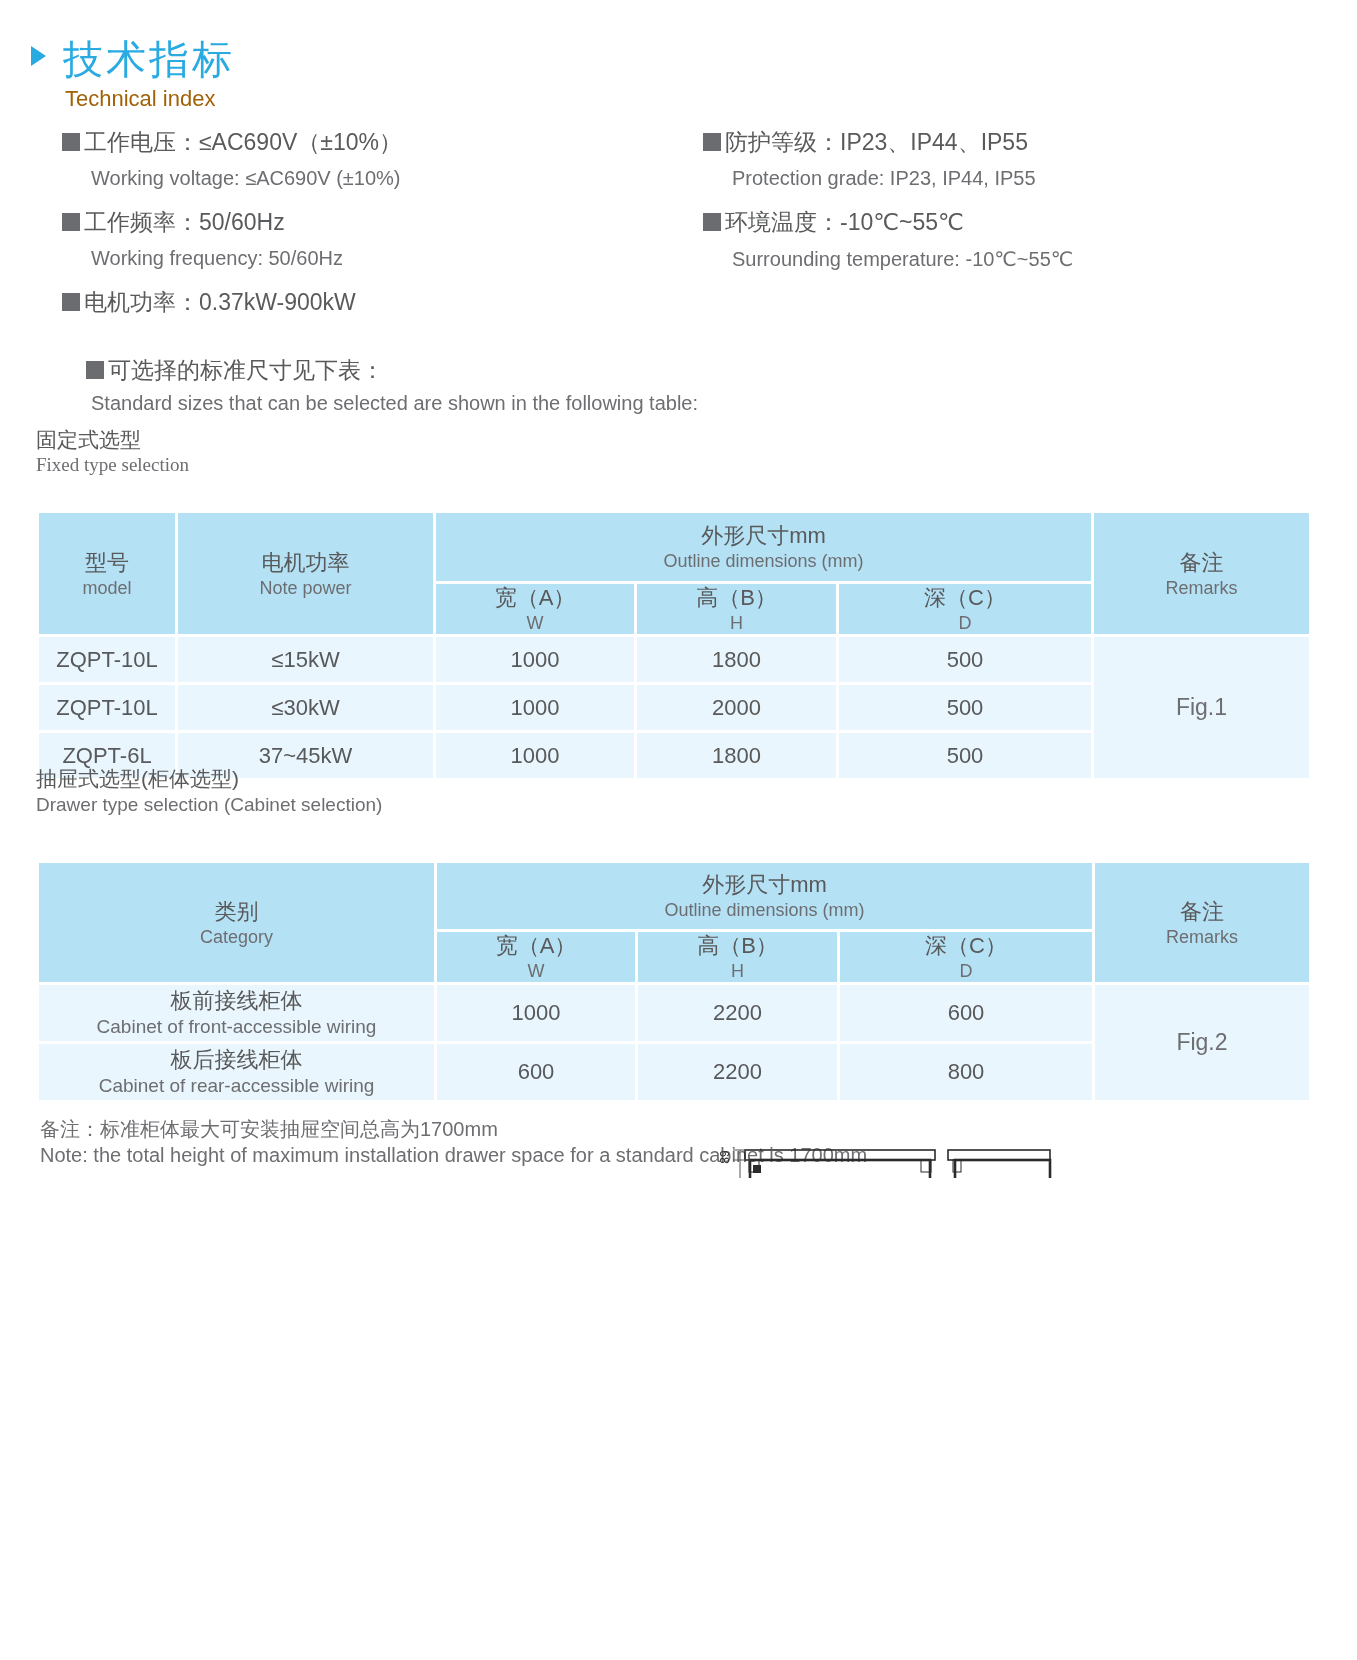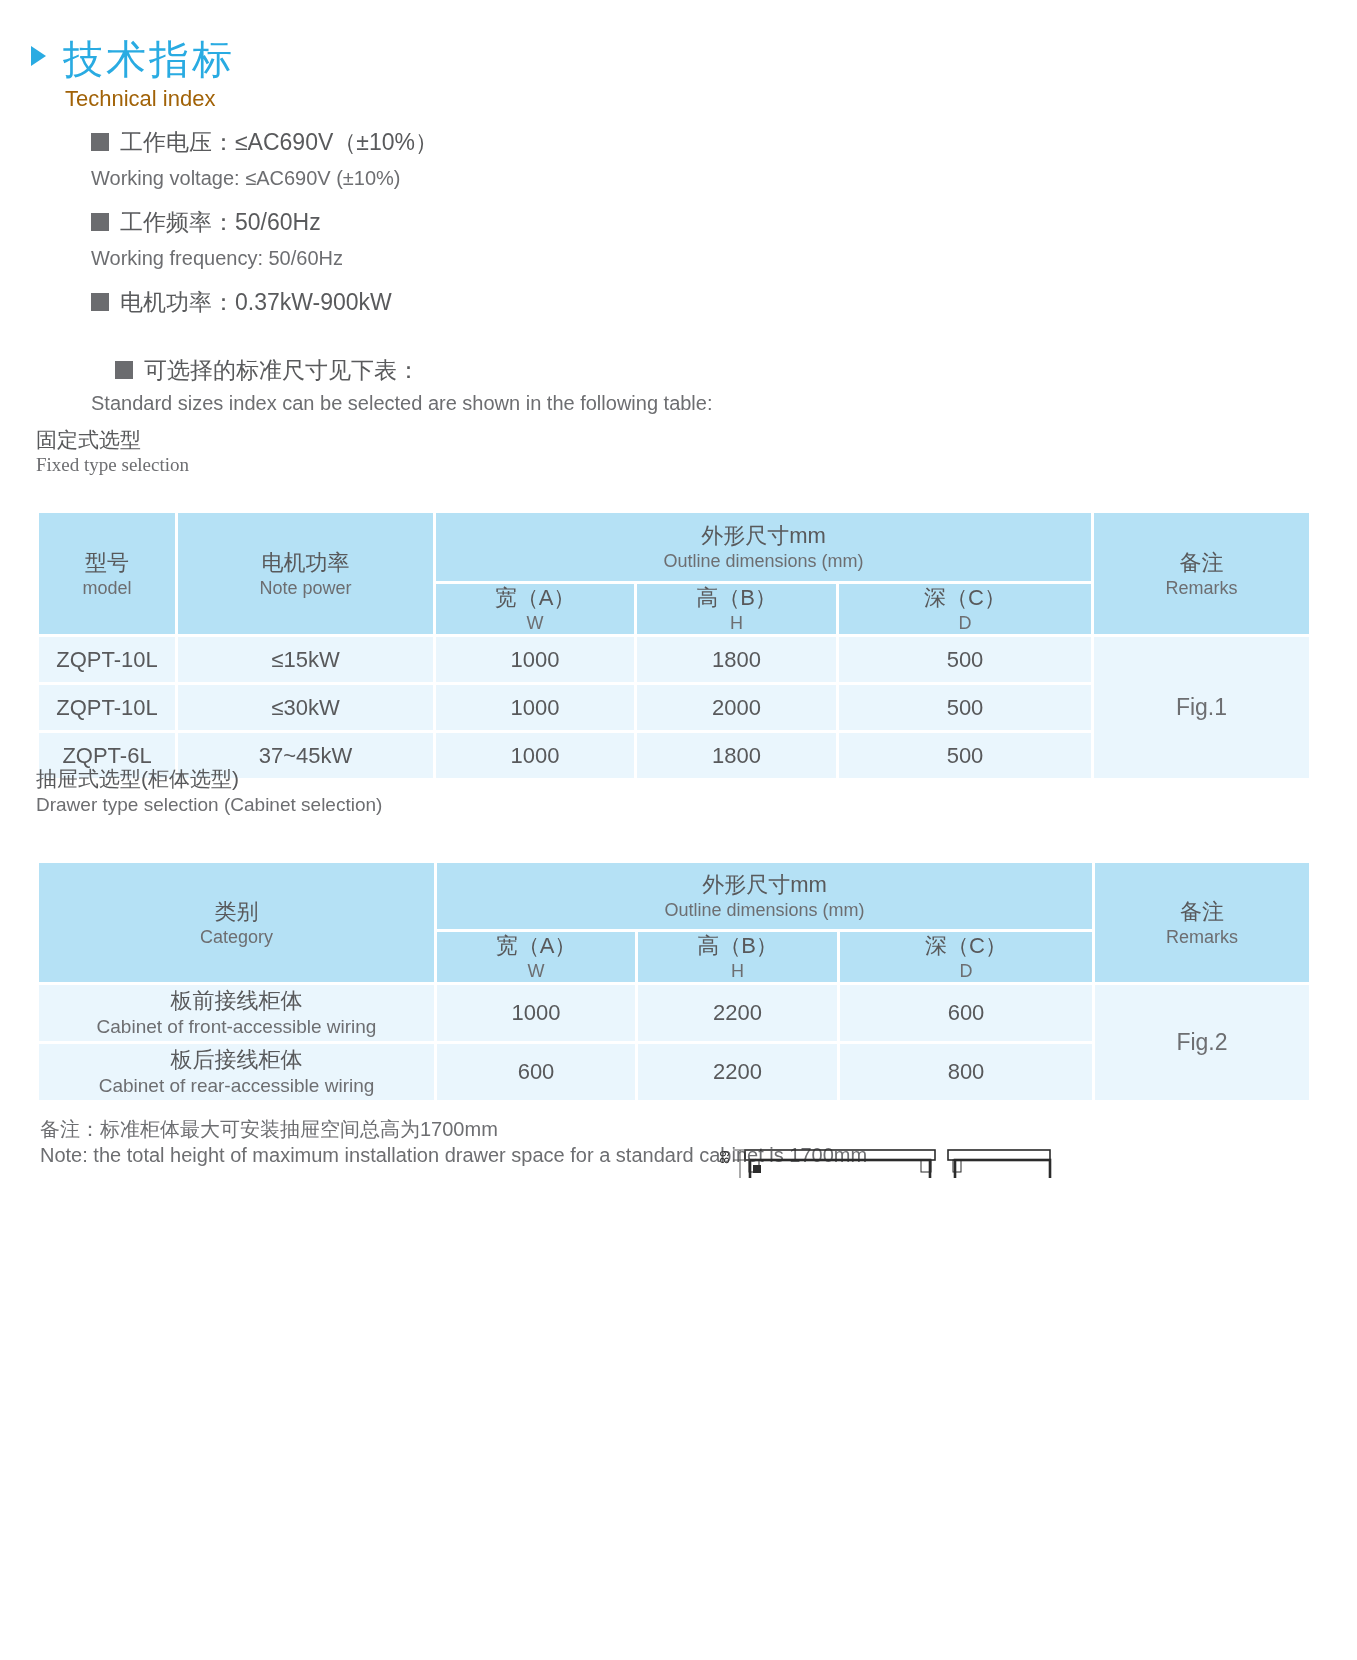--- a/index.html
+++ b/index.html
@@ -5,21 +5,21 @@
   html,body{margin:0;padding:0;background:#fff;}
   .page{position:relative;width:1357px;height:1178px;background:#fff;overflow:hidden;
         font-family:"Liberation Sans","DejaVu Sans",sans-serif;color:#58595b;}
   .abs{position:absolute;}
   
   .hdr-arrow{width:0;height:0;border-left:15px solid #29abe2;border-top:10px solid transparent;border-bottom:10px solid transparent;}
   .hdr-title{font-size:40px;color:#29abe2;letter-spacing:3px;}
   .hdr-sub{font-size:22px;color:#a16207;}
   
   .spec-col{display:flex;flex-direction:column;}
-  .spec-zh{display:flex;align-items:center;gap:11px;font-size:23px;color:#595a5c;height:28px;margin-left:29px;}
+  .spec-zh{display:flex;align-items:center;gap:4px;font-size:23px;color:#595a5c;height:28px;}
   .bullet{flex:0 0 auto;width:18px;height:18px;background:#6b6c6f;}
   .spec-en{font-size:20px;color:#6d6e71;margin:11px 0 17px 29px;height:24px;}
   
   .sec-zh{font-size:21px;color:#58595b;}
   .sec-en{font-size:19px;color:#6d6e71;}
   
   table.spec{border-collapse:separate;border-spacing:3px;table-layout:fixed;width:1276px;}
   table.spec th,table.spec td{padding:0;margin:0;font-weight:normal;text-align:center;vertical-align:middle;}
   .th{background:#b5e1f5;color:#58595b;}
   .td{background:#eaf6fd;color:#58595b;font-size:22px;}
@@ -58,26 +58,38 @@
         <span class="bullet"></span>
         <span>工作频率：50/60Hz</span>
       </div>
     <div class="spec-en">Working frequency: 50/60Hz</div>
     <div class="spec-zh">
         <span class="bullet"></span>
         <span>电机功率：0.37kW-900kW</span>
       </div>
   </div>
 
+  <div class="abs spec-col" style="left:703px;top:128px;width:620px;">
+    <div class="spec-zh">
+        <span class="bullet"></span>
+        <span>防护等级：IP23、IP44、IP55</span>
+      </div>
+    <div class="spec-en">Protection grade: IP23, IP44, IP55</div>
+    <div class="spec-zh">
+        <span class="bullet"></span>
+        <span>环境温度：-10℃~55℃</span>
+      </div>
+    <div class="spec-en">Surrounding temperature: -10℃~55℃</div>
+  </div>
 
   <div class="abs spec-zh" style="left:62px;top:356px;padding-left:24px;">
       <span class="bullet"></span>
       <span>可选择的标准尺寸见下表：</span>
     </div>
-  <div class="abs" style="left:91px;top:392px;font-size:20px;color:#6d6e71;">Standard sizes index can be selected are shown in the following table:</div>
+  <div class="abs" style="left:91px;top:392px;font-size:20px;color:#6d6e71;">Standard sizes that can be selected are shown in the following table:</div>
 
   <div class="abs sec-zh" style="left:36px;top:426px;">固定式选型</div>
   <div class="abs sec-en" style="left:36px;top:454px;font-family:Liberation Serif, serif;">Fixed type selection</div>
 
   <div class="abs" style="left:36px;top:510px;">
     <table class="spec">
       <colgroup>
           <col style="width:136px">
           <col style="width:255px">
           <col style="width:198px">

